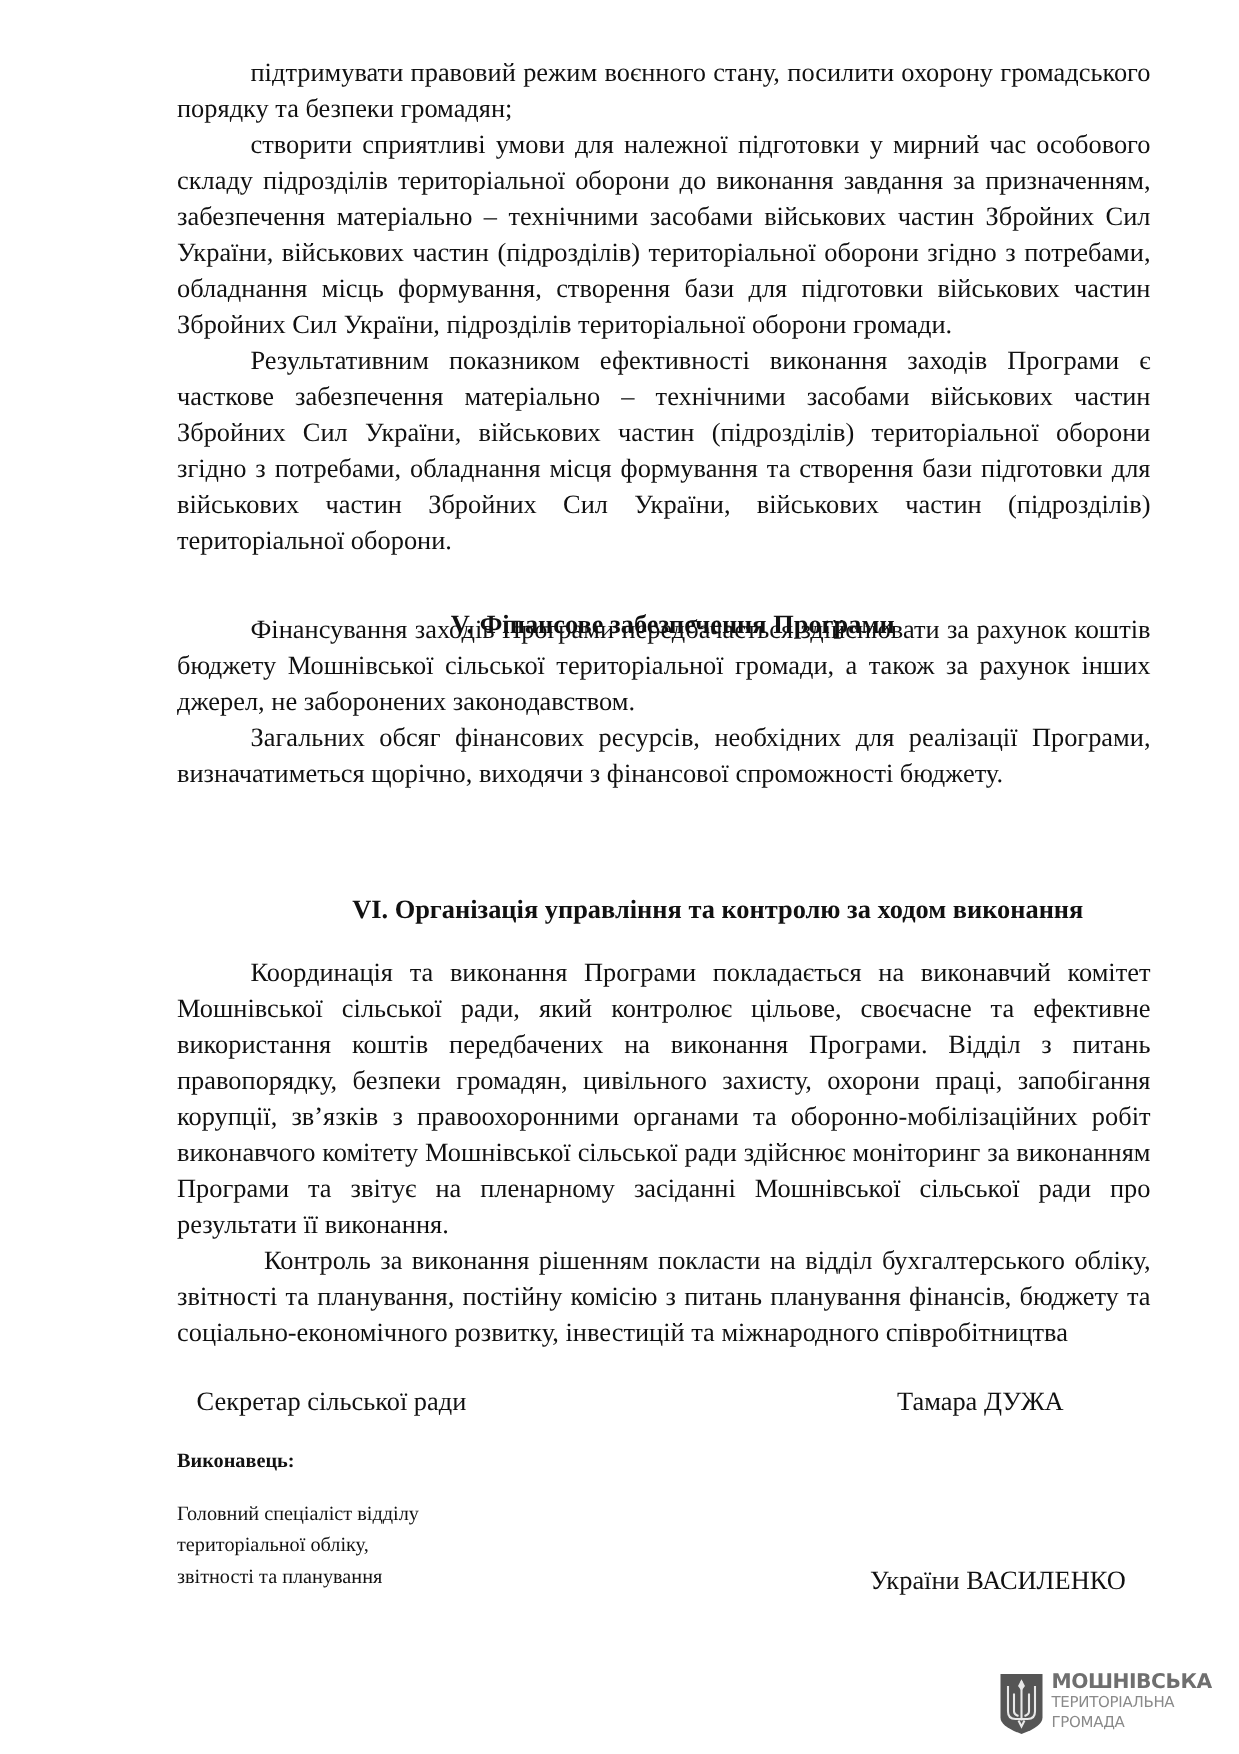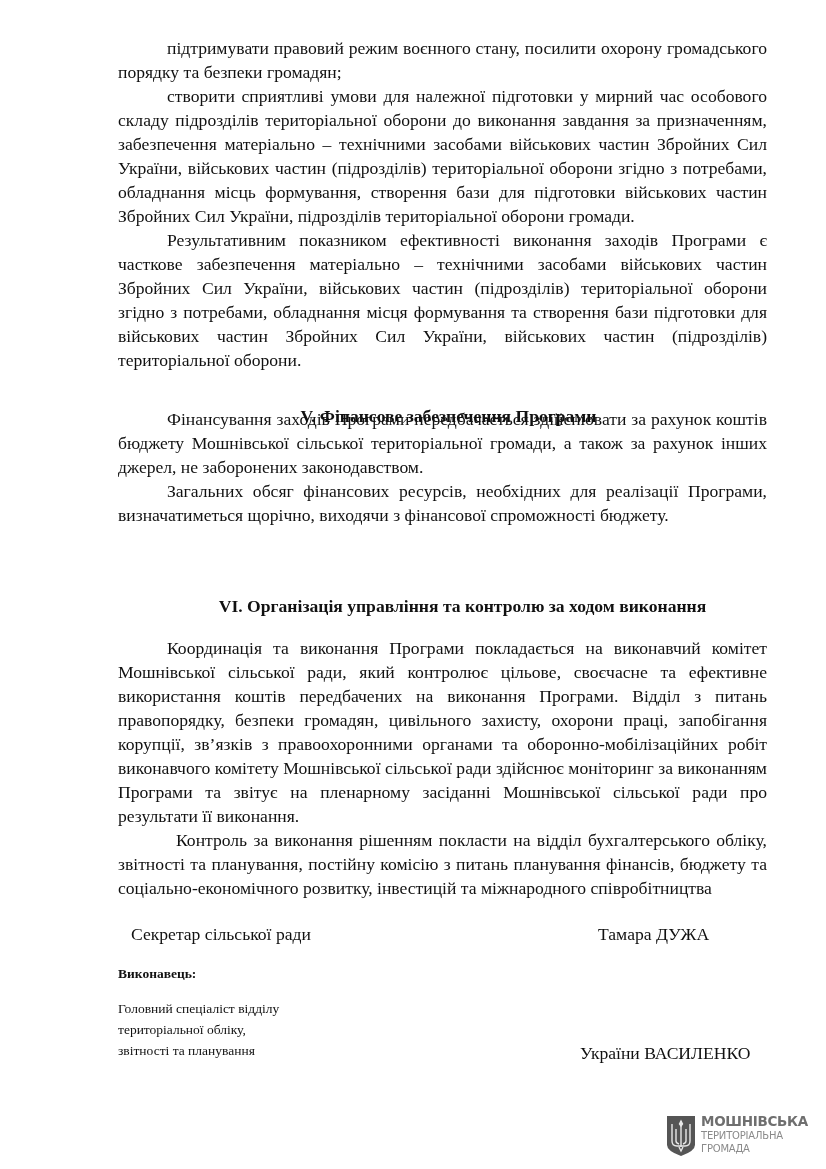--- a/index.html
+++ b/index.html
@@ -10,21 +10,21 @@
     .page { position: absolute; left: 118px; top: 36px; width: 649px; }
     p.par {
       margin: 0; font-size: 17.6px; line-height: 24px;
       text-align: justify; text-indent: 49px;
     }
     .heading {
       font-weight: bold; text-align: center; font-size: 17.6px; line-height: 24px; margin: 6px;
     }
     #h5 { position: absolute; top: 362px; left: 0; width: 649px; }
     #sec5 { position: absolute; top: 371px; left: 0; width: 649px; }
-    #h6 { position: absolute; top: 552px; left: 56px; width: 577px; }
+    #h6 { position: absolute; top: 552px; left: 72px; width: 577px; }
     #sec6 { position: absolute; top: 600px; left: 0; width: 649px; }
     #sec6 p.control { text-indent: 58px; }
     .sig-row { position: absolute; left: 13px; width: 649px; font-size: 17.6px; line-height: 24px; }
     .sig-row .right { position: absolute; left: 467px; top: 0; white-space: nowrap; }
     #sig1 { top: 886px; }
     .exec-label { position: absolute; top: 930px; left: 0; font-weight: bold; font-size: 13.5px; }
     .exec-pos { position: absolute; top: 962px; left: 0; font-size: 13.5px; line-height: 21px; }
     .exec-name { position: absolute; top: 1007px; left: 462px; font-size: 17.6px; white-space: nowrap; }
     .logo { position: absolute; left: 666px; top: 1113px; width: 150px; height: 48px; }
     .logo .crest { position: absolute; left: 0; top: 2px; width: 30px; height: 42px; }

